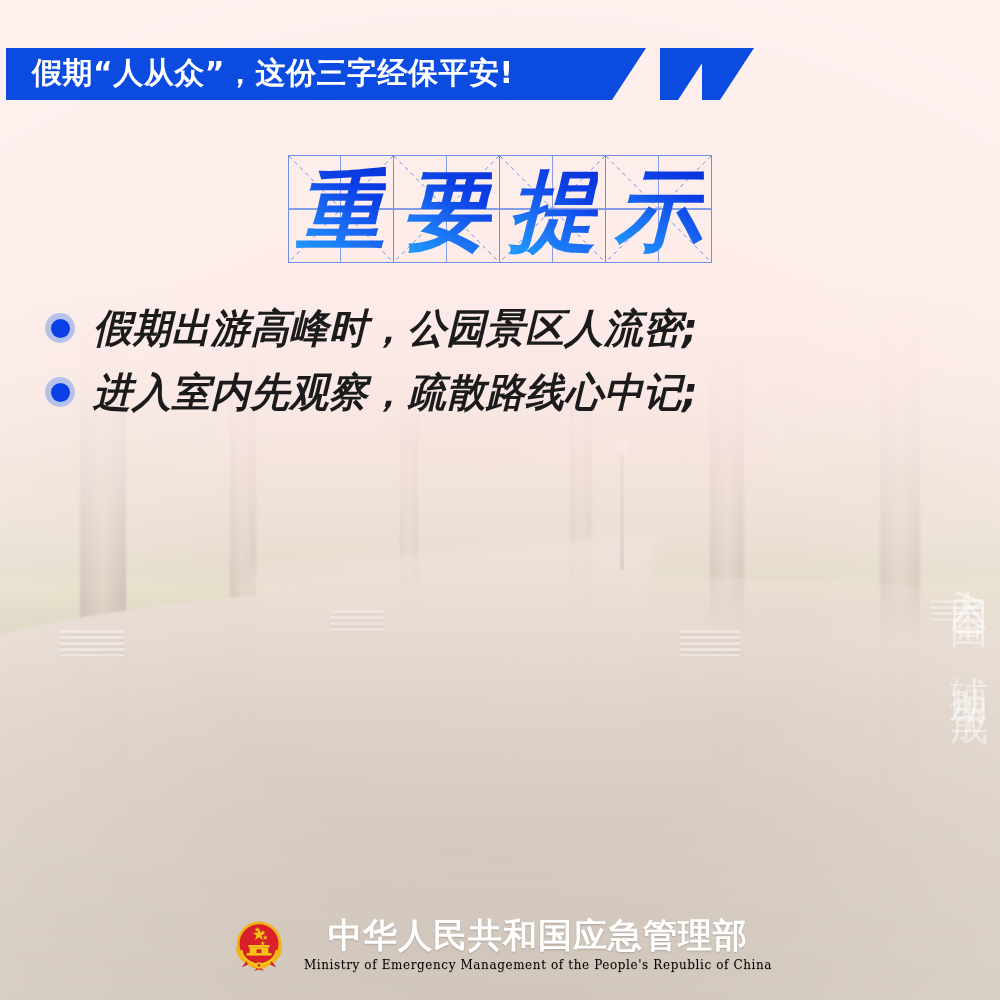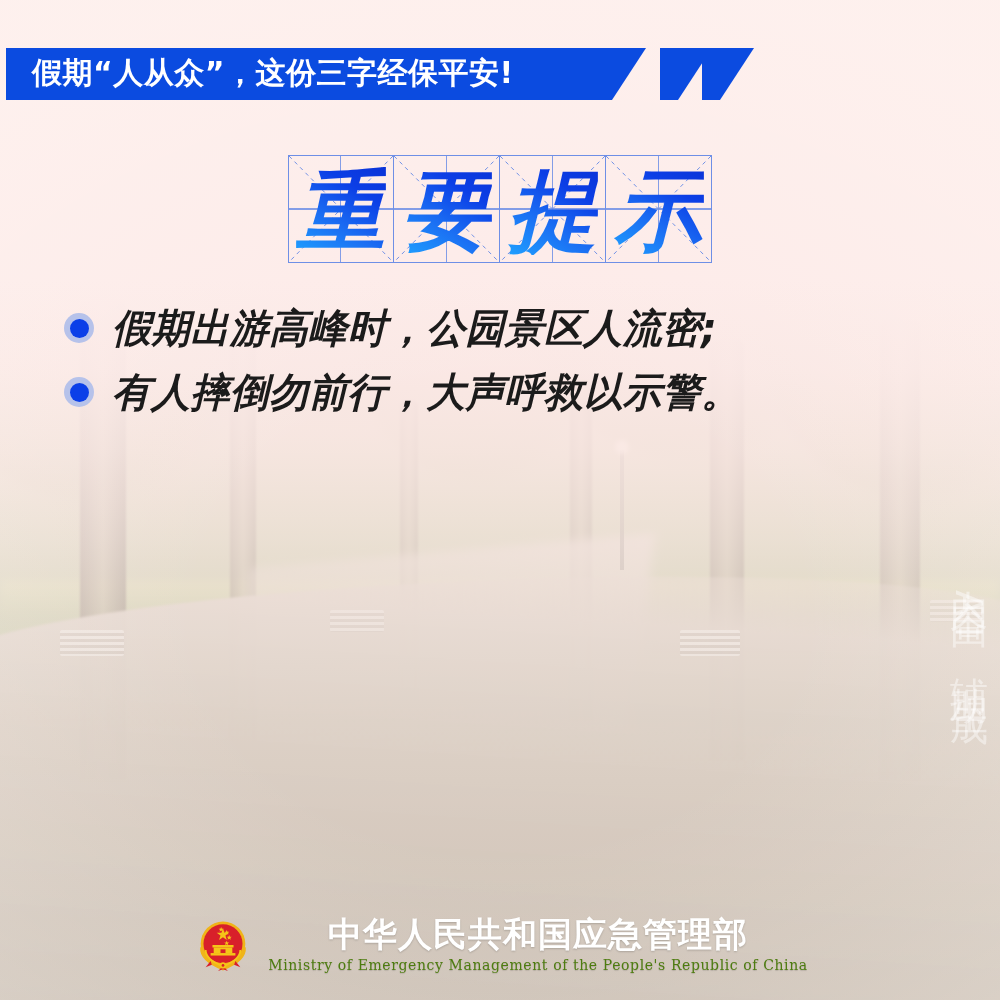--- a/index.html
+++ b/index.html
@@ -235,21 +235,21 @@
   .lines {
     position: absolute;
     z-index: 4;
     left: 0; right: 0;
     top: 296px;
   }
   .line {
     display: flex;
     align-items: center;
     height: 64px;
-    padding-left: 64px;
+    padding-left: 45px;
   }
   .bullet {
     flex: 0 0 auto;
     width: 30px;
     height: 30px;
     border-radius: 50%;
     background: #b6c2ea;
     display: flex;
     align-items: center;
     justify-content: center;
@@ -292,23 +292,23 @@
   .footer-texts { display: flex; flex-direction: column; align-items: center; }
   .footer-cn {
     color: #ffffff;
     font-size: 34px;
     font-weight: 700;
     letter-spacing: 1px;
     line-height: 1.05;
     text-shadow: 0 1px 2px rgba(0,0,0,0.18);
   }
   .footer-en {
-    color: #4d7c0f;
+    color: #000000;
     font-family: "DejaVu Serif", "Liberation Serif", serif;
-    font-size: 14px;
+    font-size: 12px;
     letter-spacing: 0.6px;
     margin-top: 5px;
     text-shadow: 0 1px 1px rgba(0,0,0,0.15);
   }
 
   
   .watermark {
     position: absolute;
     z-index: 3;
     right: 6px;
@@ -405,21 +405,21 @@
     <div class="line">
       <span class="bullet">
           <span class="bullet-dot"></span>
         </span>
       <span class="line-text">假期出游高峰时，公园景区人流密;</span>
     </div>
     <div class="line">
       <span class="bullet">
           <span class="bullet-dot"></span>
         </span>
-      <span class="line-text">有人摔倒勿前行，大声呼救以示警。</span>
+      <span class="line-text">进入室内先观察，疏散路线心中记;</span>
     </div>
   </div>
 
   <div class="watermark">内容由AI辅助生成</div>
 
   <div class="footer">
     <svg class="emblem" viewBox="0 0 100 100">
 
       <circle cx="50" cy="48" r="36" fill="#f0b418"></circle>
       <circle cx="50" cy="48" r="31.5" fill="#d8202a"></circle>

